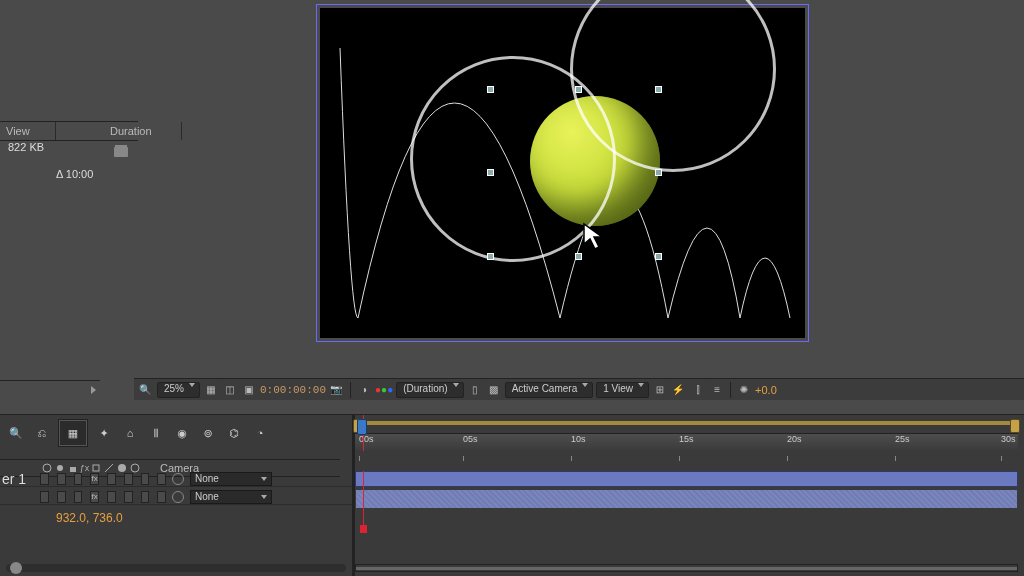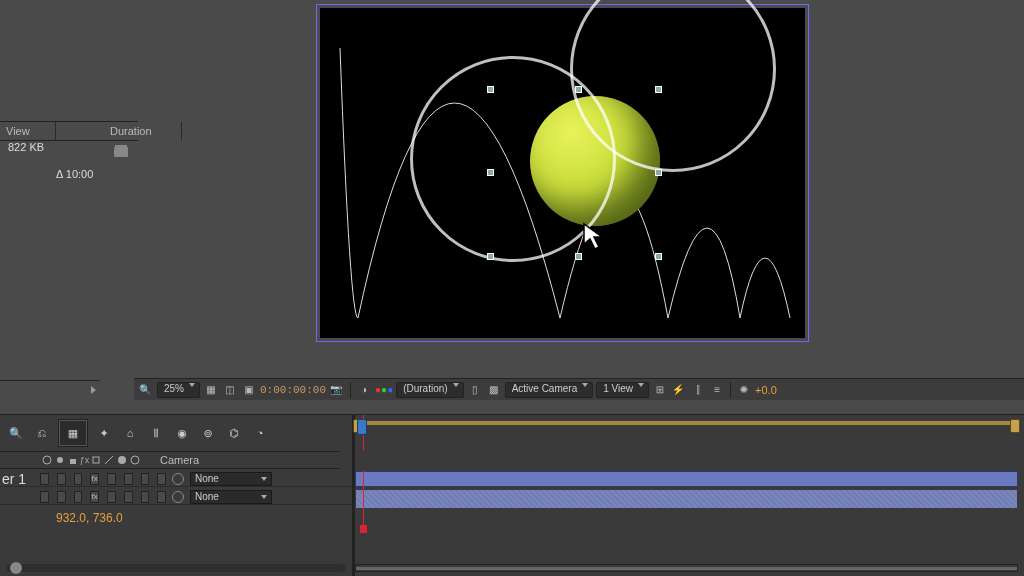--- a/index.html
+++ b/index.html
@@ -182,24 +182,33 @@
   <div class="tl-divider"></div>
 
   <div class="tl-ruler-wrap">
     <div class="ruler-top">
       <div class="work-area">
         <div class="wa-handle left"></div>
         <div class="wa-handle right"></div>
       </div>
       <div class="playhead" style="left:2px"></div>
     </div>
+    <div class="tl-ruler">
+      <span class="tick" style="left:4px">00s</span>
+      <span class="tick" style="left:108px">05s</span>
+      <span class="tick" style="left:216px">10s</span>
+      <span class="tick" style="left:324px">15s</span>
+      <span class="tick" style="left:432px">20s</span>
+      <span class="tick" style="left:540px">25s</span>
+      <span class="tick" style="left:646px">30s</span>
+    </div>
     <div class="cti-line" style="left:8px"></div>
   </div>
 
-  <div class="tl-cols-head" style="position:absolute; left:0; top:36px; width:340px;gap:6px;">
+  <div class="tl-cols-head" style="position:absolute; left:0; top:44px; width:340px;gap:6px;">
     <div class="left"></div>
     <div class="switches">
       <svg class="sw-ico">
           <circle cx="6" cy="6" r="4" fill="none" stroke="#aaa"></circle>
         </svg>
       <svg class="sw-ico">
           <circle cx="6" cy="6" r="3" fill="#aaa"></circle>
         </svg>
       <svg class="sw-ico">
           <rect x="3" y="5" width="6" height="5" fill="#aaa"></rect>

